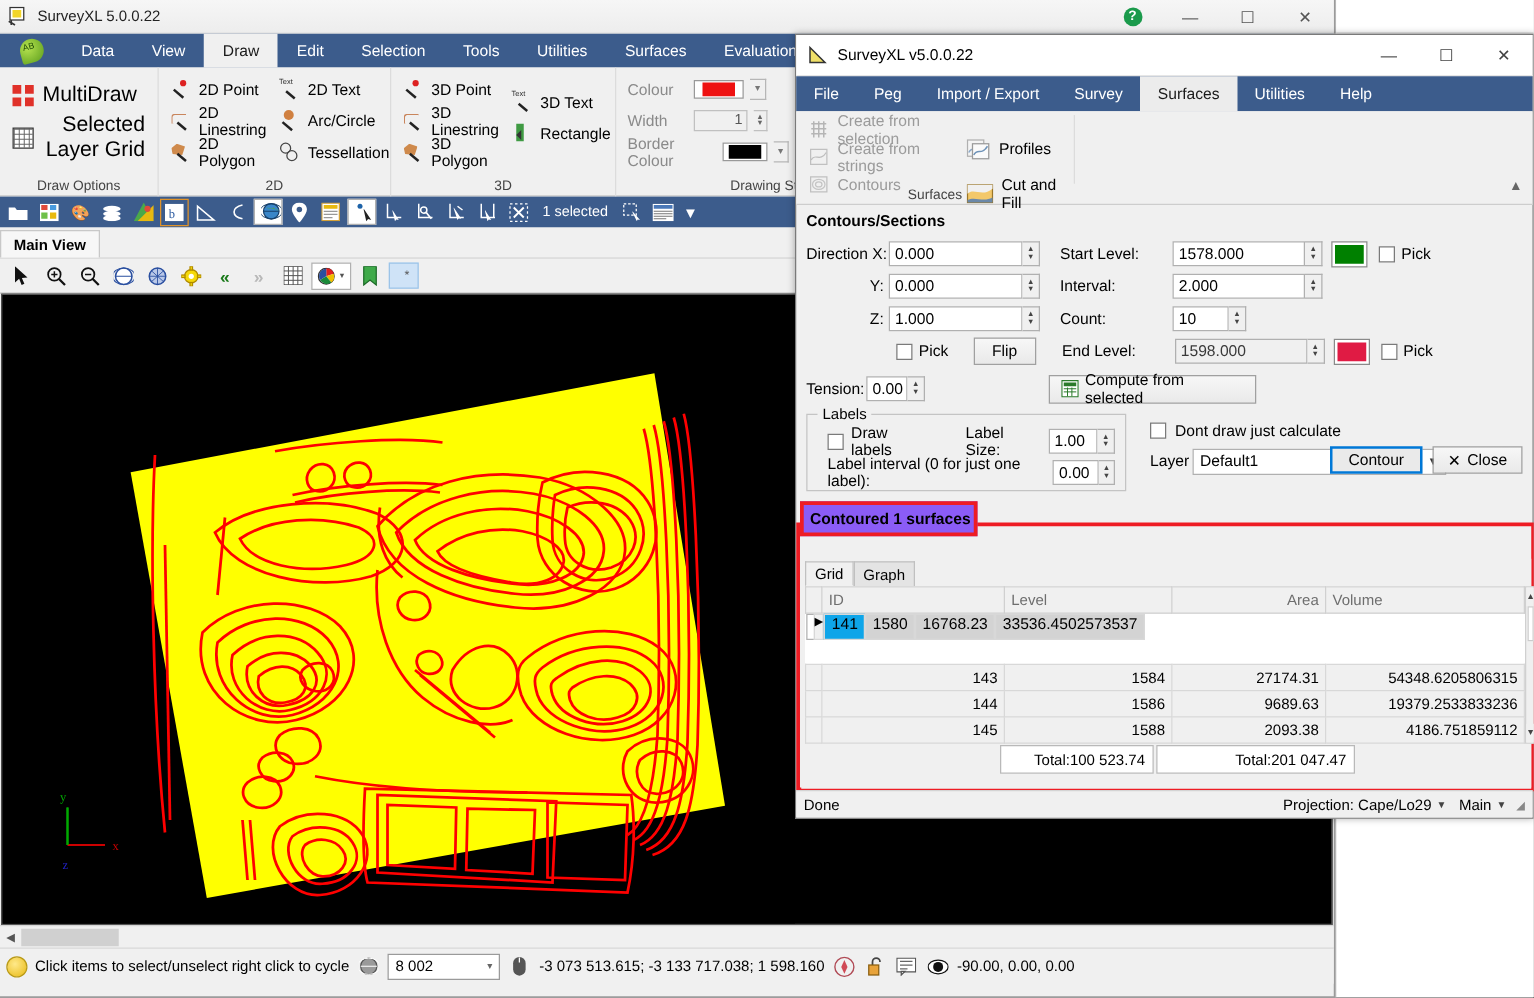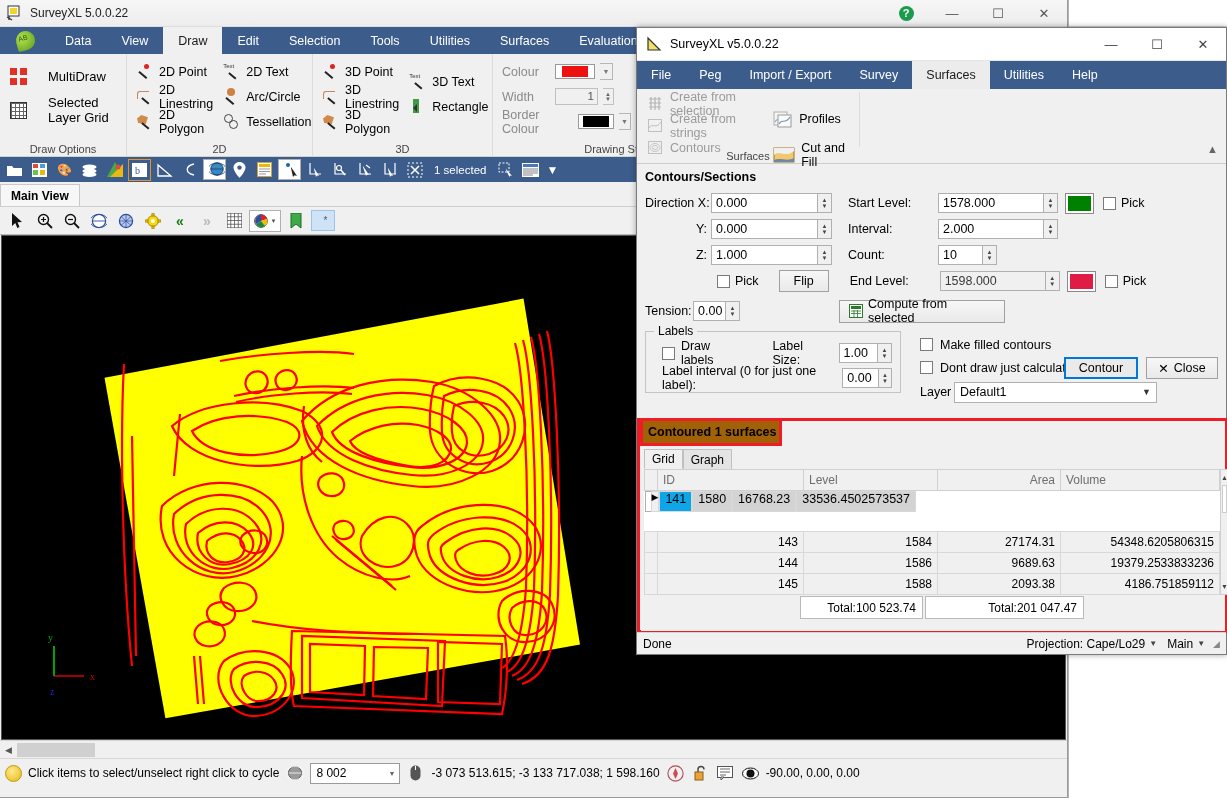--- a/index.html
+++ b/index.html
@@ -48,21 +48,21 @@
     height:19px; width:72px; display:flex;align-items:center; padding-left:5px; gap:3px;
     color:#333; font-size:11.5px;
   }
   
   #ribbon-body{ height:103px; background:#f0f0f0; display:flex; border-bottom:1px solid #d2d2d2;
      position:relative;}
   .rb-group{ position:relative; height:103px; padding:5px 6px 0 6px; }
   .rb-group + .rb-group{ border-left:1px solid #dcdcdc; }
   .rb-group-label{ position:absolute; bottom:2px; left:0; right:0; text-align:center;
       font-size:11px; color:#444;}
-  .big-item{ display:flex;align-items:center; gap:21px; height:34px; padding:0 4px;font-size:13px;}
+  .big-item{ display:flex;align-items:center; gap:7px; height:34px; padding:0 4px;font-size:17px;text-align:right;}
   .sm-item{ display:flex;align-items:center; gap:6px; height:25px; padding:0 3px; font-size:12.5px;}
   .col{ display:flex; flex-direction:column; }
   .ico{ width:17px;height:17px;display:inline-block;position:relative;flex:0 0 auto;}
   
   .ico-multidraw{background:
       linear-gradient(#e03129,#e03129) 0 0/7px 7px no-repeat,
       linear-gradient(#e03129,#e03129) 10px 0/7px 7px no-repeat,
       linear-gradient(#e03129,#e03129) 0 10px/7px 7px no-repeat,
       linear-gradient(#e03129,#e03129) 10px 10px/7px 7px no-repeat;}
   .ico-grid{background:#fff;border:1px solid #333;
@@ -174,21 +174,21 @@
   .btn{border:1px solid #a0a0a0;background:linear-gradient(#f7f7f7,#e9e9e9);height:22px;
      display:inline-flex;align-items:center;justify-content:center;gap:5px;font-size:12.5px;padding:0 8px;}
   .btn.primary{border:2px solid #0078d7;background:#eaeaea;}
   .gbox{border:1px solid #c4c4c4;position:relative;}
   .gbox > .gtitle{position:absolute;top:-8px;left:8px;background:#f0f0f0;padding:0 4px;font-size:12px;}
   .sel{border:1px solid #b0b0b0;background:#fff;height:21px;display:flex;align-items:center;
      padding-left:5px;font-size:12.5px;}
   .sel .chev{margin-left:auto;margin-right:5px;font-size:9px;color:#333;}
   
   #redbox{position:absolute;left:0px;top:390px;width:591px;height:215px;border:3px solid #ee1c24;pointer-events:none;}
-  #redlabel{position:absolute;left:3px;top:390px;width:142px;height:28px;border:3px solid #ee1c24;background:#a16207;
+  #redlabel{position:absolute;left:3px;top:373px;width:142px;height:28px;border:3px solid #ee1c24;background:#8b5cf6;
      display:flex;align-items:center;padding-left:5px;font-weight:bold;font-size:12.5px;}
   
   #grid-area{position:absolute;left:4px;top:419px;width:584px;height:184px;background:#f0f0f0;}
   .gtabs{height:22px;display:flex;align-items:flex-end;padding-left:3px;}
   .gtab{height:20px;border:1px solid #c0c0c0;border-bottom:none;padding:0 7px;display:flex;align-items:center;
      font-size:12px;background:#e4e4e4;}
   .gtab.active{background:#f0f0f0;border-bottom:1px solid #f0f0f0;}
   table.dgv{border-collapse:collapse;width:575px;background:#fff;table-layout:fixed;font-size:12px;}
   table.dgv th{background:#f0f0f0;border:1px solid #d0d0d0;height:21px;font-weight:normal;color:#6e6e6e;
      padding:0 5px;}
@@ -930,24 +930,20 @@
         <div class="frow" style="height:26px">
           <span class="lbl" style="margin-left:8px">Label interval (0 for just one label):</span>
           <span class="tb" style="width:40px;margin-left:6px">0.00</span>
           <span class="spin">
               <span>▲</span>
               <span>▼</span>
             </span>
         </div>
       </div>
       <div style="margin-left:19px;padding-top:2px">
-        <div class="frow" style="height:23px">
-          <span class="cbx"></span>
-          <span class="lbl" style="margin-left:7px">Make filled contours</span>
-        </div>
         <div class="frow" style="height:23px">
           <span class="cbx"></span>
           <span class="lbl" style="margin-left:7px">Dont draw just calculate</span>
         </div>
         <div class="frow" style="height:26px">
           <span class="lbl" style="width:34px">Layer</span>
           <span class="sel" style="width:203px">
             <span>Default1</span>
             <span class="chev">▼</span>
           </span>

